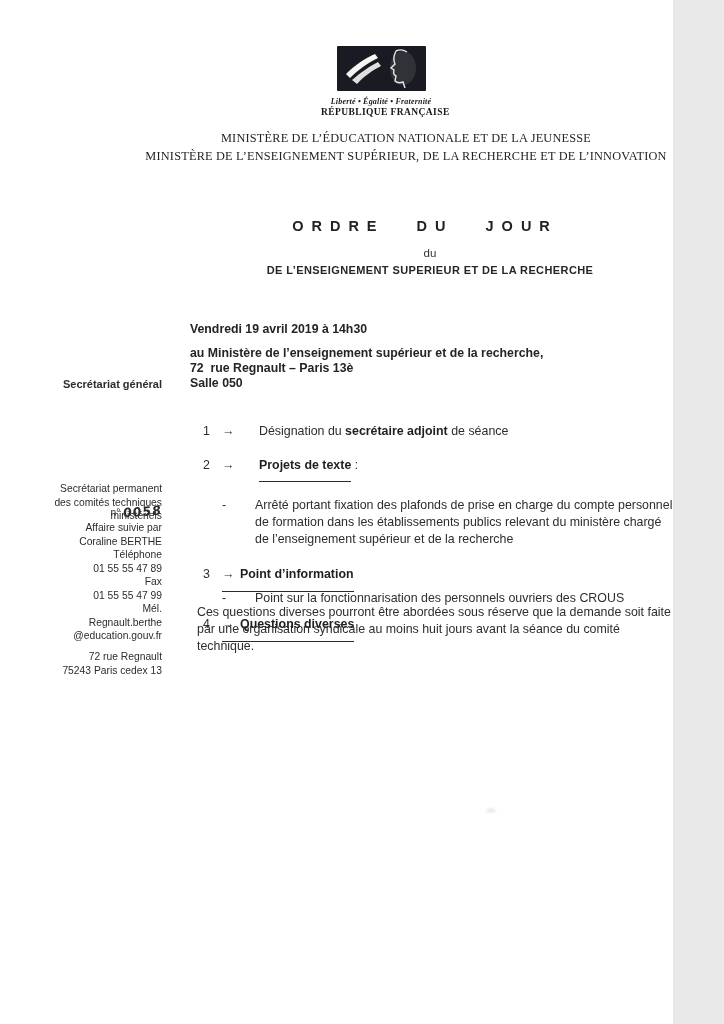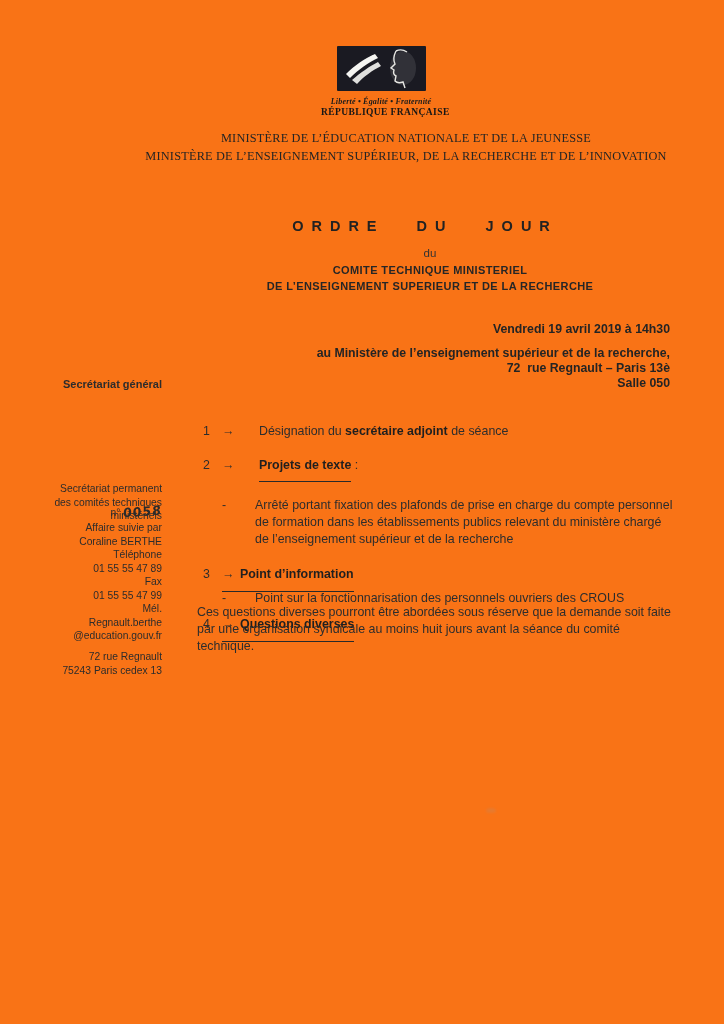--- a/index.html
+++ b/index.html
@@ -1,35 +1,35 @@
 <!DOCTYPE html>
 <html><head>
 <meta charset="utf-8">
 <style>
   html,body{margin:0;padding:0;background:#e9e9e9;}
   .page{
-    position:relative;width:724px;height:1024px;background:#f97316;
+    position:relative;width:673px;height:1024px;background:#ffffff;
     font-family:"Liberation Sans",sans-serif;color:#2e2e2e;overflow:hidden;
   }
   .abs{position:absolute;}
   
   .logo-wrap{position:absolute;left:321px;top:46px;width:120px;text-align:center;}
   .logo-motto{font-family:"Liberation Serif",serif;font-style:italic;font-weight:600;font-size:8px;color:#1c1c1c;margin-top:2px;letter-spacing:.2px;white-space:nowrap;}
   .logo-republic{font-family:"Liberation Serif",serif;font-weight:700;font-size:9.5px;color:#161616;letter-spacing:.4px;margin-top:1px;white-space:nowrap;}
   
   .ministry{position:absolute;left:86px;top:130px;width:640px;text-align:center;
     font-family:"Liberation Serif",serif;font-size:12.3px;line-height:17.5px;color:#242424;letter-spacing:.2px;}
   
   .doc-title{position:absolute;left:225px;top:218px;width:400px;text-align:center;
     font-weight:700;font-size:14.5px;letter-spacing:8px;word-spacing:20px;color:#222;}
   .title-du{position:absolute;left:230px;top:247px;width:400px;text-align:center;font-size:11.5px;color:#333;}
   .committee{position:absolute;left:230px;top:262px;width:400px;text-align:center;
     font-weight:700;font-size:11px;line-height:16px;letter-spacing:.4px;color:#262626;}
   
-  .meeting{position:absolute;left:190px;top:322px;width:480px;text-align:right;
+  .meeting{position:absolute;left:190px;top:322px;width:480px;text-align:left;
     font-weight:700;font-size:12.3px;line-height:15px;color:#242424;}
   .meeting .gap{height:9px;}
   .pre{white-space:pre-wrap;}
   
   .sb{position:absolute;left:40px;width:122px;text-align:right;color:#2c2c2c;}
   .sb-b{font-weight:700;font-size:11px;line-height:14px;}
   .sb-r{font-size:10.3px;line-height:13.5px;}
   .hand{display:inline-block;font-family:"DejaVu Sans",sans-serif;font-size:12.5px;
     transform:rotate(-4deg) skewX(-6deg);letter-spacing:1px;color:#2b2b2b;font-weight:600;}
   
@@ -72,21 +72,20 @@
   </div>
 
   <div class="ministry">
     <div>MINISTÈRE DE L’ÉDUCATION NATIONALE ET DE LA JEUNESSE</div>
     <div>MINISTÈRE DE L’ENSEIGNEMENT SUPÉRIEUR, DE LA RECHERCHE ET DE L’INNOVATION</div>
   </div>
 
   <div class="doc-title">ORDRE DU JOUR</div>
   <div class="title-du">du</div>
   <div class="committee">
-    <div>COMITE TECHNIQUE MINISTERIEL</div>
     <div>DE L’ENSEIGNEMENT SUPERIEUR ET DE LA RECHERCHE</div>
   </div>
 
   <div class="meeting">
     <div>Vendredi 19 avril 2019 à 14h30</div>
     <div class="gap"></div>
     <div>au Ministère de l’enseignement supérieur et de la recherche,</div>
     <div class="pre">72  rue Regnault – Paris 13è</div>
     <div>Salle 050</div>
   </div>

